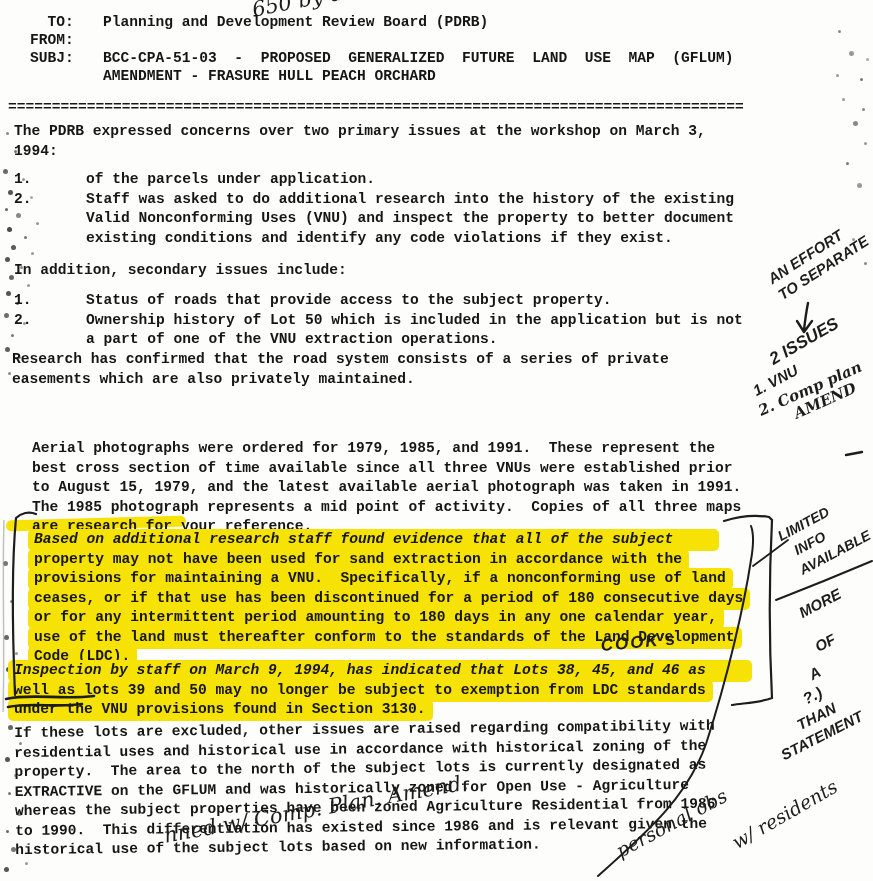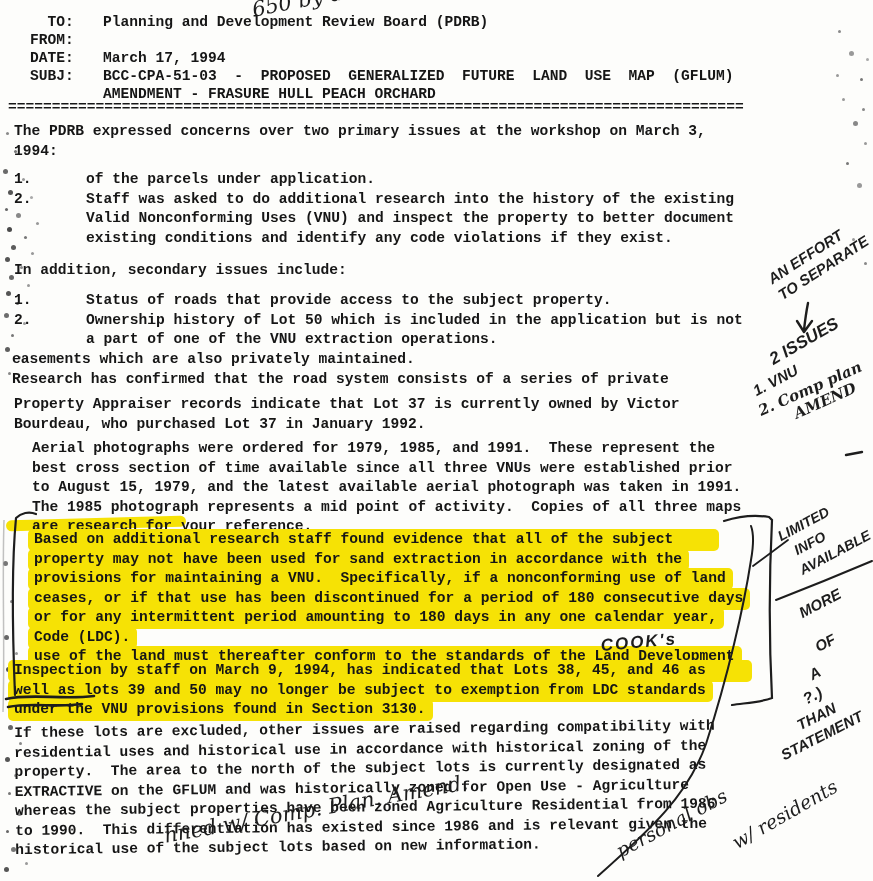--- a/index.html
+++ b/index.html
@@ -7,21 +7,21 @@
         font-family:"Liberation Mono",monospace;font-weight:700;color:var(--ink,#161616);}
   .abs{position:absolute;}
   
   .hrow{display:flex;font-size:14.6px;line-height:18px;}
   .hlabel{width:73px;white-space:pre;}
   .hvalue{white-space:pre;}
   .divider{font-size:14.6px;line-height:16px;white-space:pre;letter-spacing:0;}
   .lines div{height:19.5px;line-height:19.5px;font-size:14.6px;white-space:pre;}
   .lines span{display:inline-block;height:19px;line-height:19px;}
   .hl-lines div span{background:var(--hl,#f6e205);padding:1px 7px 2px 6px;margin-left:-6px;border-radius:5px;}
-  .hl-lines div:first-child span{padding-right:46px;}
+  .hl-lines div:first-child span{padding-right:46px;font-style:italic;}
   .list-item{display:flex;}
   .list-num{width:72px;font-size:14.6px;line-height:19.5px;white-space:pre;}
   
   .hand{font-family:"Liberation Sans",sans-serif;font-style:italic;font-weight:700;
         color:var(--pen,#1d1d1d);white-space:pre;transform-origin:0 0;}
   .cursive{font-family:"DejaVu Serif",serif;font-style:italic;font-weight:400;
         color:var(--pen,#1d1d1d);white-space:pre;transform-origin:0 0;}
   .smear{background:var(--hl,#f6e205);border-radius:6px;}
   svg.pen{position:absolute;left:0;top:0;pointer-events:none;color:var(--pen,#1d1d1d);}
   #noise{position:absolute;left:0;top:0;width:3px;height:3px;background:transparent;border-radius:50%;
@@ -53,24 +53,20 @@
 
   <div class="abs" style="left:30px;top:13px;">
     <div class="hrow">
       <span class="hlabel">  TO:</span>
       <span class="hvalue">Planning and Development Review Board (PDRB)</span>
     </div>
     <div class="hrow">
       <span class="hlabel">FROM:</span>
     </div>
     <div class="hrow">
-      <span class="hlabel">DATE:</span>
-      <span class="hvalue">March 17, 1994</span>
-    </div>
-    <div class="hrow">
       <span class="hlabel">SUBJ:</span>
       <span class="hvalue">BCC-CPA-51-03  -  PROPOSED  GENERALIZED  FUTURE  LAND  USE  MAP  (GFLUM)
 AMENDMENT - FRASURE HULL PEACH ORCHARD</span>
     </div>
   </div>
 
   <div class="abs divider" style="left:8px;top:99px;">====================================================================================</div>
 
   <div class="abs lines" style="left:14px;top:122px;">
       <div><span>The PDRB expressed concerns over two primary issues at the workshop on March 3,</span></div>
@@ -108,45 +104,41 @@
     <div class="list-item">
       <span class="list-num">2.</span>
       <div class="lines">
           <div><span>Ownership history of Lot 50 which is included in the application but is not</span></div>
           <div><span>a part of one of the VNU extraction operations.</span></div>
         </div>
     </div>
   </div>
 
   <div class="abs lines" style="left:12px;top:350px;">
+      <div><span>Research has confirmed that the road system consists of a series of private</span></div>
       <div><span>easements which are also privately maintained.</span></div>
-      <div><span>Research has confirmed that the road system consists of a series of private</span></div>
-    </div>
-
-  <div class="abs lines" style="left:14px;top:395px;">
-      <div><span>Property Appraiser records indicate that Lot 37 is currently owned by Victor</span></div>
-      <div><span>Bourdeau, who purchased Lot 37 in January 1992.</span></div>
-    </div>
+    </div>
+
 
   <div class="abs lines" style="left:32px;top:439px;">
       <div><span>Aerial photographs were ordered for 1979, 1985, and 1991.  These represent the</span></div>
       <div><span>best cross section of time available since all three VNUs were established prior</span></div>
       <div><span>to August 15, 1979, and the latest available aerial photograph was taken in 1991.</span></div>
       <div><span>The 1985 photograph represents a mid point of activity.  Copies of all three maps</span></div>
       <div><span>are research for your reference.</span></div>
     </div>
 
   <div class="abs lines hl-lines" style="left:34px;top:529px;">
       <div><span>Based on additional research staff found evidence that all of the subject</span></div>
       <div><span>property may not have been used for sand extraction in accordance with the</span></div>
       <div><span>provisions for maintaining a VNU.  Specifically, if a nonconforming use of land</span></div>
       <div><span>ceases, or if that use has been discontinued for a period of 180 consecutive days</span></div>
       <div><span>or for any intermittent period amounting to 180 days in any one calendar year,</span></div>
+      <div><span>use of the land must thereafter conform to the standards of the Land Development</span></div>
       <div><span>Code (LDC).</span></div>
-      <div><span>use of the land must thereafter conform to the standards of the Land Development</span></div>
     </div>
 
   <div class="abs lines hl-lines" style="left:14px;top:660px;">
       <div><span>Inspection by staff on March 9, 1994, has indicated that Lots 38, 45, and 46 as</span></div>
       <div><span>well as lots 39 and 50 may no longer be subject to exemption from LDC standards</span></div>
       <div><span>under the VNU provisions found in Section 3130.</span></div>
     </div>
 
   <div class="abs lines" style="left:14px;top:724px;transform:rotate(-0.6deg);transform-origin:0 0;">
       <div><span>If these lots are excluded, other issues are raised regarding compatibility with</span></div>

